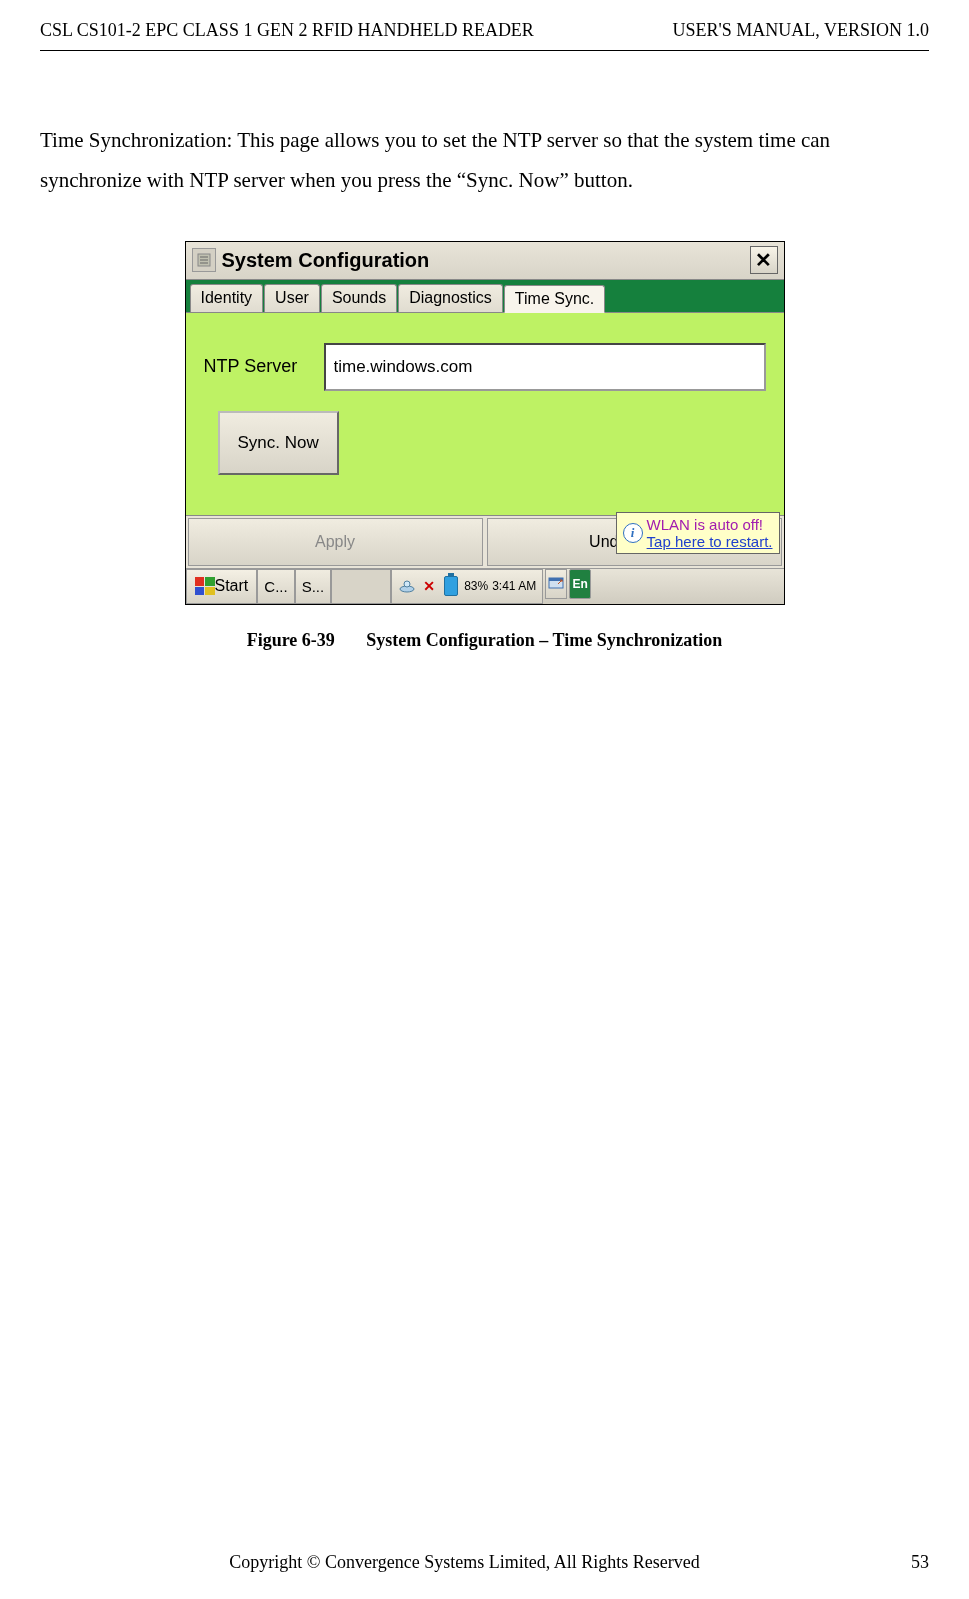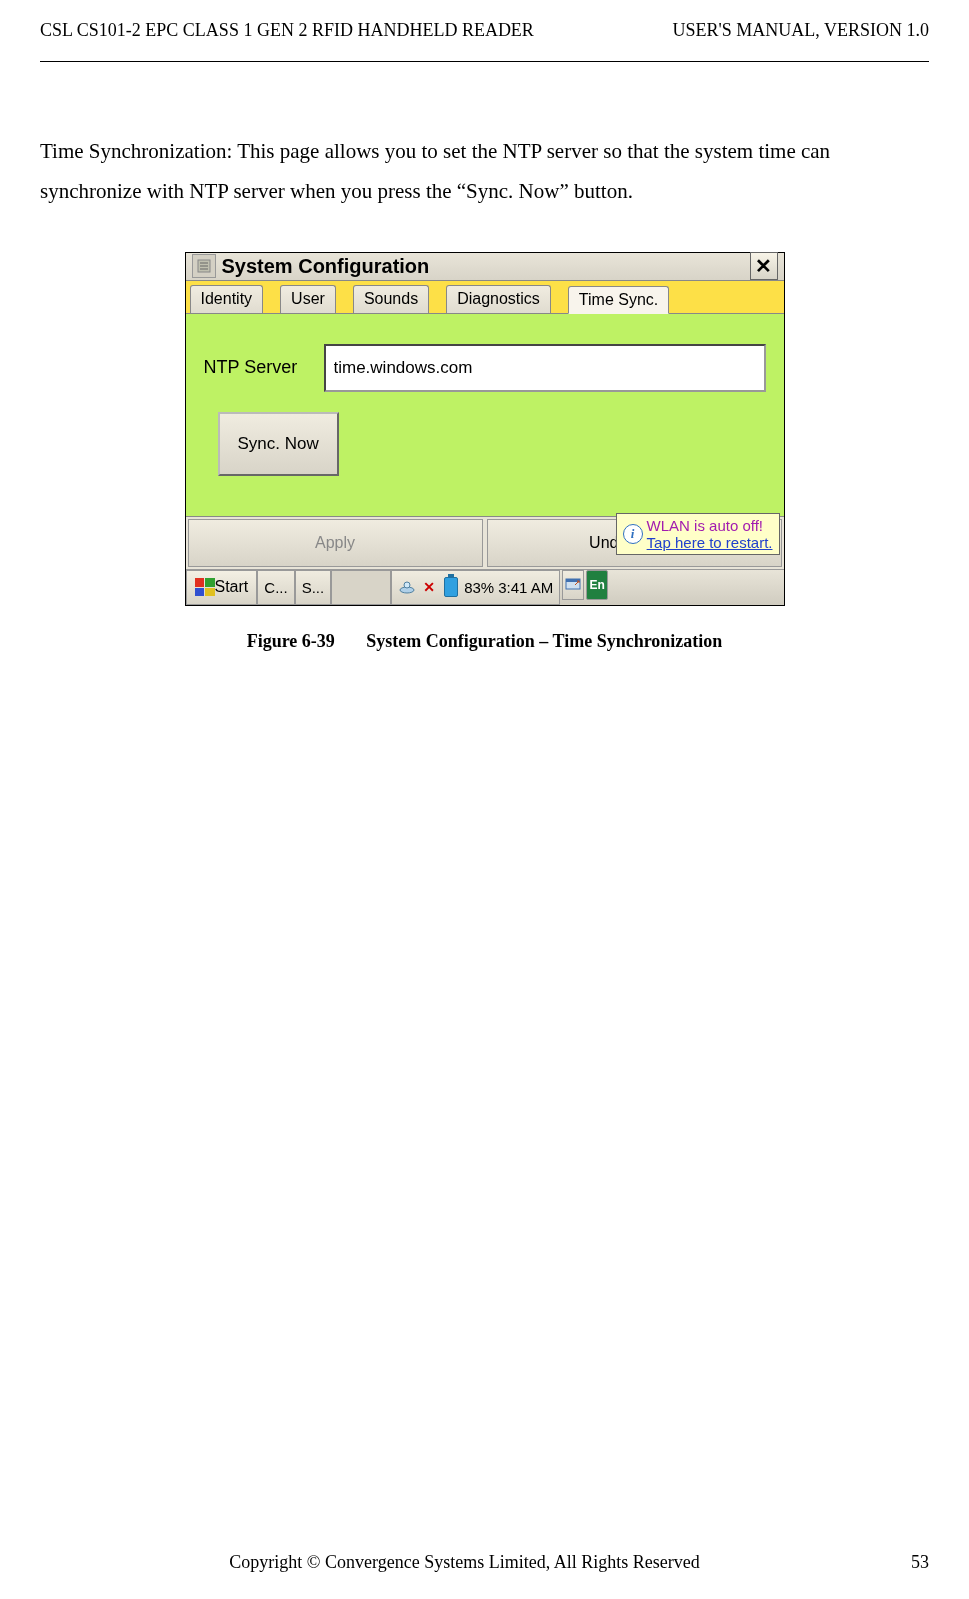--- a/index.html
+++ b/index.html
@@ -13,21 +13,21 @@
       width: 969px;
       height: 1599px;
       position: relative;
       padding: 20px 40px;
     }
     .header-row {
       display: flex;
       justify-content: space-between;
       font-size: 18px;
       border-bottom: 1.5px solid #000;
-      padding-bottom: 20px;
+      padding-bottom: 9px;
       margin-bottom: 70px;
     }
     .body-text {
       font-size: 21px;
       line-height: 1.9;
       margin-bottom: 40px;
     }
     .screenshot-container {
       display: flex;
       justify-content: center;
@@ -38,21 +38,21 @@
       border: 1px solid #000;
       background: #f0ece0;
       font-family: Tahoma, Arial, sans-serif;
     }
     .titlebar {
       display: flex;
       align-items: center;
       background: linear-gradient(#e8e4d8, #d8d4c8);
       border-bottom: 1px solid #888;
       padding: 4px 6px;
-      height: 28px;
+      height: 38px;
     }
     .titlebar-icon {
       width: 24px;
       height: 24px;
       background: #d4d0c4;
       border: 1px solid #999;
       margin-right: 6px;
       display: flex;
       align-items: center;
       justify-content: center;
@@ -69,24 +69,23 @@
       border: 1px solid #666;
       background: linear-gradient(#f8f4e8, #d8d4c8);
       display: flex;
       align-items: center;
       justify-content: center;
       font-size: 20px;
       font-weight: bold;
     }
     .tabs {
       display: flex;
-      background: #fde047;
+      background: #15803d;
       padding: 4px 4px 0 4px;
       border-bottom: 1px solid #888;
-      gap: 16px;
     }
     .tab {
       border: 1px solid #888;
       border-bottom: none;
       padding: 4px 10px;
       background: linear-gradient(#f0ece0, #e0dcd0);
       font-size: 16px;
       margin-right: 1px;
       border-radius: 3px 3px 0 0;
     }
@@ -253,21 +252,21 @@
     .battery-icon::before {
       content: "";
       position: absolute;
       top: -4px;
       left: 3px;
       width: 6px;
       height: 3px;
       background: #2070a0;
     }
     .tray-text {
-      font-size: 15px;
+      font-size: 12px;
     }
     .tray-end-icon {
       width: 22px;
       height: 30px;
       border: 1px solid #999;
       background: linear-gradient(#f0ece0, #d8d4c8);
       display: flex;
       align-items: center;
       justify-content: center;
       margin-left: 2px;

